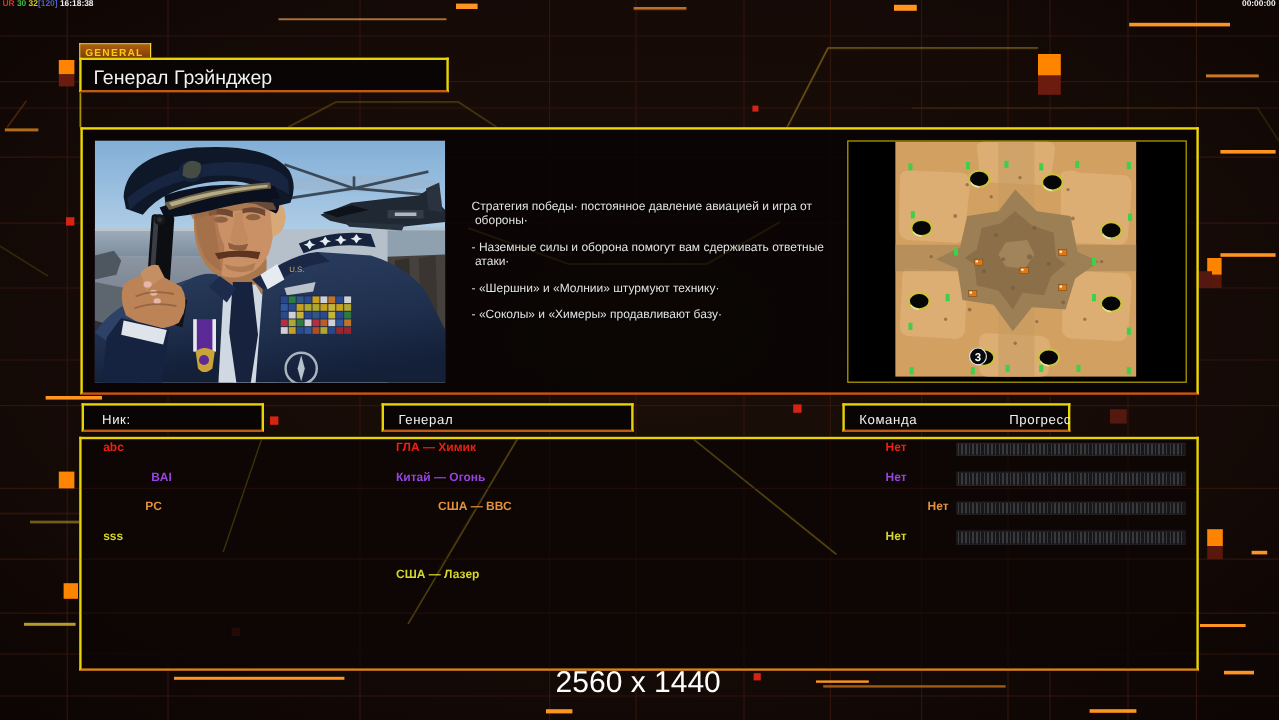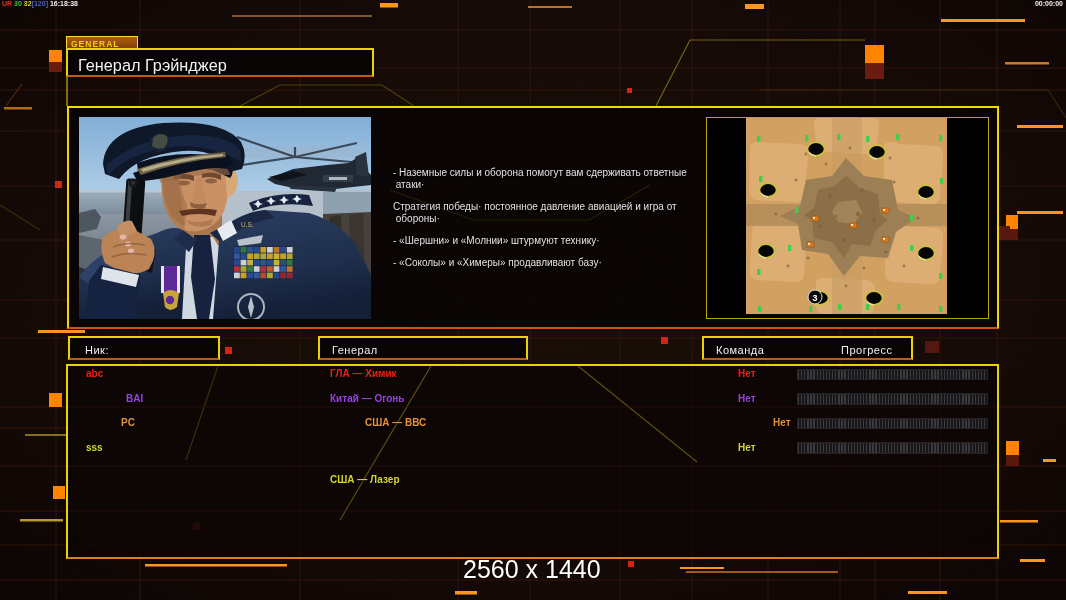--- a/index.html
+++ b/index.html
@@ -5,34 +5,34 @@
   html,body{margin:0;padding:0;background:#000;}
   #stage{position:relative;width:1066px;height:600px;overflow:hidden;
     background:#130a07;
     font-family:"Liberation Sans",sans-serif;}
   .abs{position:absolute;}
   #bgsvg{position:absolute;left:0;top:0;}
   
   .ybox{position:absolute;border:2px solid #e8d400;border-bottom-color:#c05c12;background:#0a0505;box-sizing:border-box;}
   #titlebox{left:66px;top:48px;width:308px;height:29px;}
   #titlebox span{position:absolute;left:10px;top:6px;font-size:16.3px;color:#f2f2f2;text-shadow:1px 1px 1px rgba(0,0,0,0.9);}
-  #gentab{left:66px;top:36px;width:72px;height:13px;border:1px solid #ffd830;border-bottom:none;
+  #gentab{left:66px;top:36px;width:60px;height:13px;border:1px solid #ffd830;border-bottom:none;
     background:linear-gradient(#b25c10,#7c3c08);box-sizing:border-box;}
   #gentab span{position:absolute;left:4px;top:1.5px;font-size:8.5px;font-weight:bold;color:#f5cd10;letter-spacing:1px;}
   #contentbox{left:67px;top:106px;width:932px;height:223px;border:2px solid #f0d800;
     border-bottom-color:#cc5514;background:rgba(10,5,4,0.93);box-sizing:border-box;}
   #mappanel{left:706px;top:117px;width:283px;height:202px;border:1px solid #b8a800;background:#000;box-sizing:border-box;}
   #desc{left:393px;top:167px;width:320px;color:#e2e2e2;font-size:10px;line-height:12px;white-space:nowrap;text-shadow:1px 1px 1px rgba(0,0,0,0.9);}
   #desc p{margin:0 0 10px 0;}
   
   .hdr{height:24px;top:336px;}
   .hdr span{position:absolute;top:5.5px;font-size:11px;letter-spacing:0.5px;color:#f0f0f0;}
   #hnick{left:68px;width:152px;}
   #hgen{left:318px;width:210px;}
-  #hteam{left:702px;width:211px;}
+  #hteam{left:702px;width:190px;}
   #bottombox{left:66px;top:364px;width:933px;height:195px;border:2px solid #e8d400;border-bottom-color:#d8821a;
     background:rgba(12,6,5,0.88);box-sizing:border-box;}
   .rowtxt{position:absolute;font-size:10px;font-weight:bold;text-shadow:1px 1px 1px rgba(0,0,0,0.85);}
   .bar{position:absolute;left:797px;width:191px;height:11.5px;
     background:repeating-linear-gradient(90deg,#39393d 0 1.3px,#17171a 1.3px 3.1px);
     border:1px solid #232326;box-sizing:border-box;}
   .c1{color:#ef2011;} .c2{color:#9a43e0;} .c3{color:#e4913a;padding-left:35px;} .c4{color:#d6d62a;}
   #res{position:absolute;left:463px;top:555px;font-size:25px;color:#ffffff;}
   #dbg{position:absolute;left:2px;top:0px;font-size:7px;font-weight:bold;}
   #clock{position:absolute;right:3px;top:0px;font-size:7px;font-weight:bold;color:#f0f0f0;}
@@ -395,22 +395,22 @@
   </svg>
 
   <div id="gentab" class="abs">
       <span>GENERAL</span>
     </div>
   <div id="titlebox" class="ybox">
       <span>Генерал Грэйнджер</span>
     </div>
 
   <div id="desc" class="abs">
+    <p>Стратегия победы· постоянное давление авиацией и игра от<br>&nbsp;обороны·</p>
     <p>- Наземные силы и оборона помогут вам сдерживать ответные<br>&nbsp;атаки·</p>
-    <p>Стратегия победы· постоянное давление авиацией и игра от<br>&nbsp;обороны·</p>
     <p>- «Шершни» и «Молнии» штурмуют технику·</p>
     <p>- «Соколы» и «Химеры» продавливают базу·</p>
   </div>
 
   <div id="hnick" class="ybox hdr">
       <span style="left:15px;">Ник:</span>
     </div>
   <div id="hgen" class="ybox hdr">
       <span style="left:12px;">Генерал</span>
     </div>

